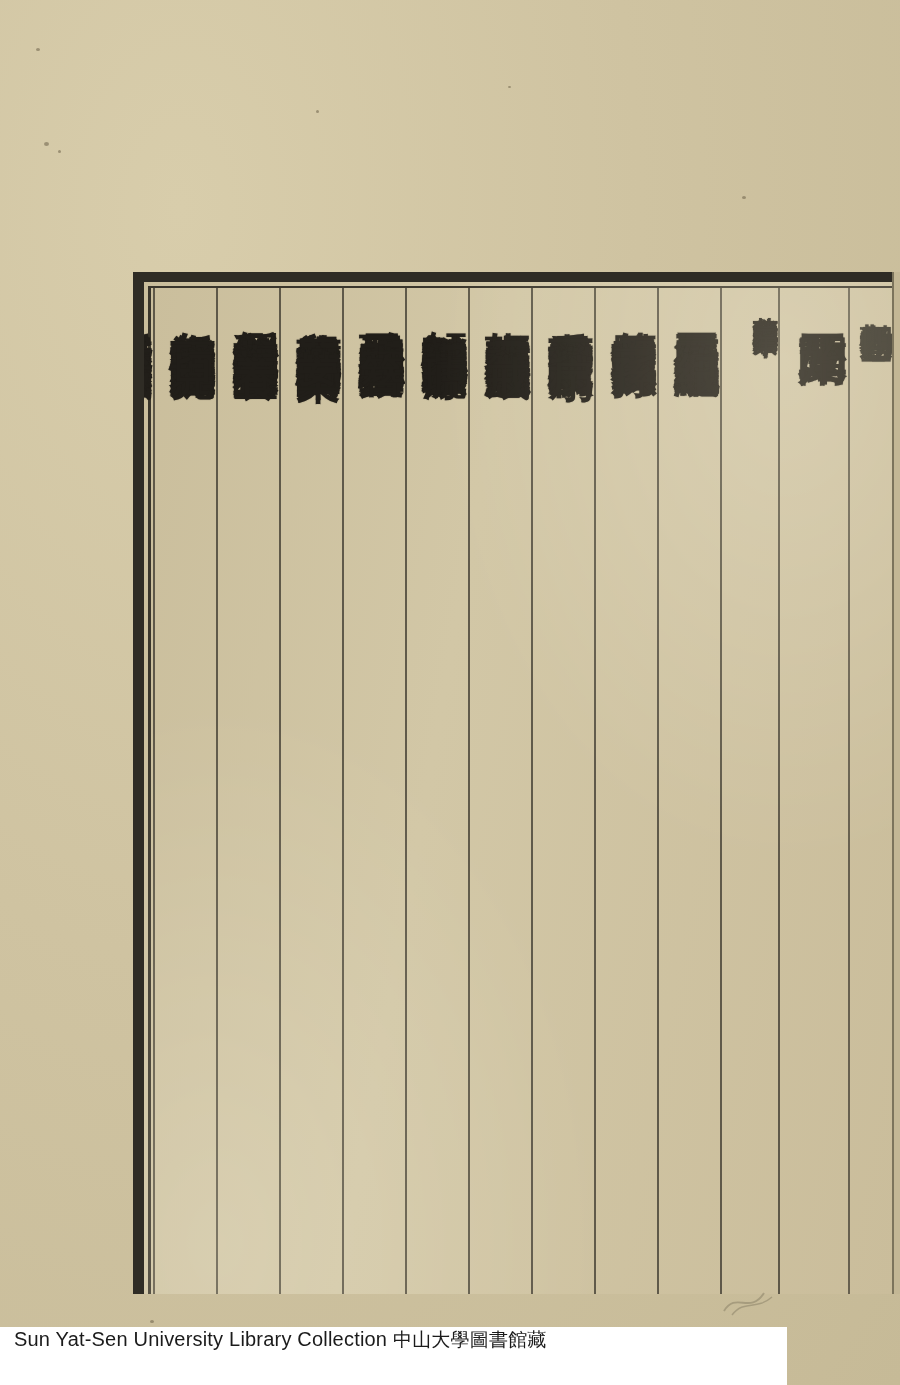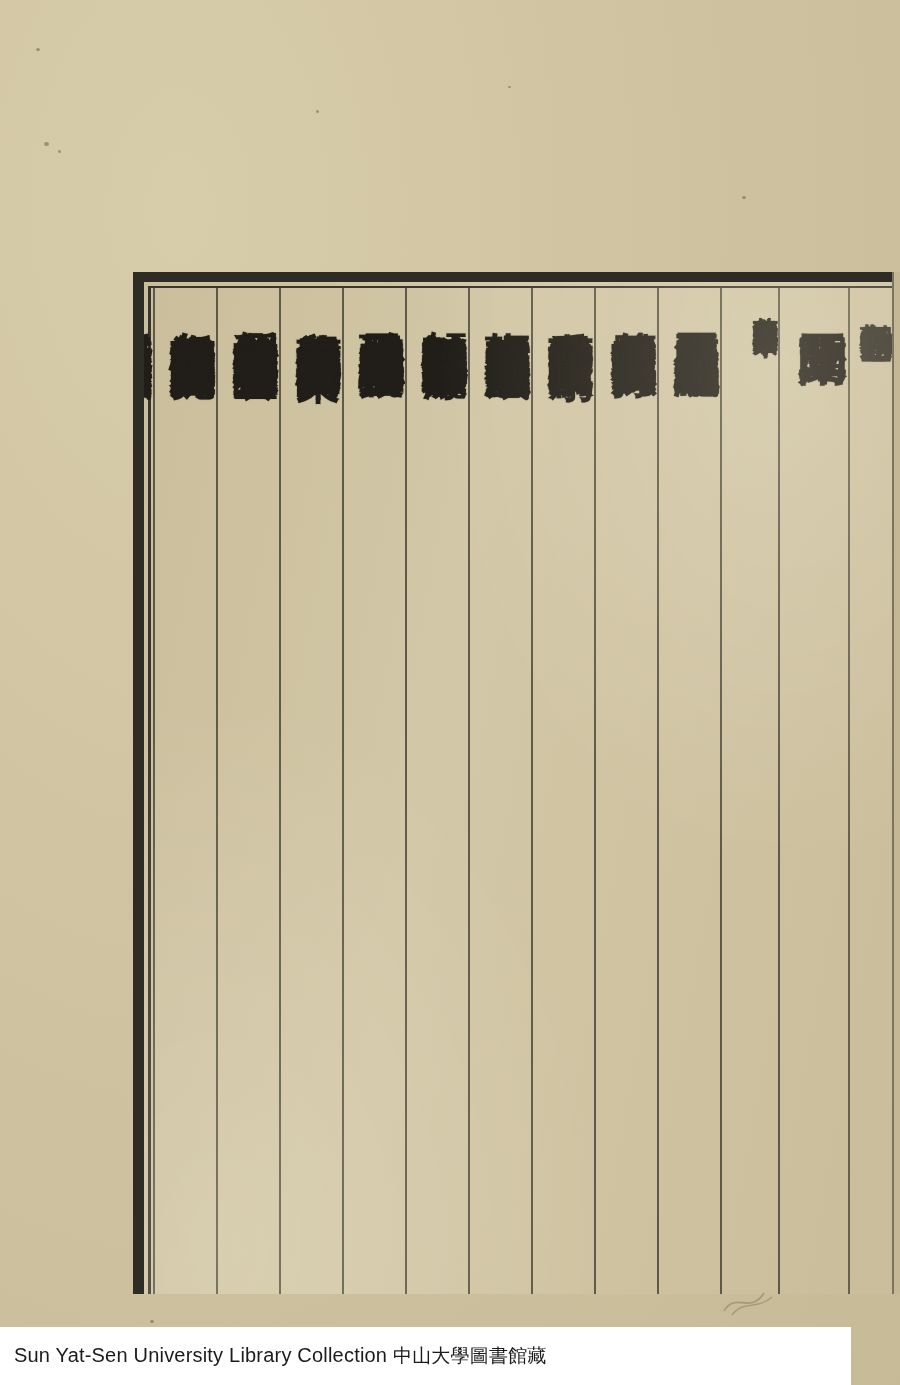--- a/index.html
+++ b/index.html
@@ -145,25 +145,24 @@
     background: #c3b795;
     border-left: 2px solid #7c745c;
     box-sizing: border-box;
   }
 
   
   #footer {
     position: absolute;
     left: 0;
     bottom: 0;
-    width: 851px;
+    width: 787px;
     height: 58px;
     background: #ffffff;
     display: flex;
-    align-items: center;
   }
   #footer .credit {
     font-family: "Liberation Sans", sans-serif;
     font-size: 20px;
     color: #1b1b1b;
     padding-left: 14px;
     letter-spacing: .2px;
   }
   #footer .credit .cn {
     font-family: "DejaVu Sans", sans-serif;

